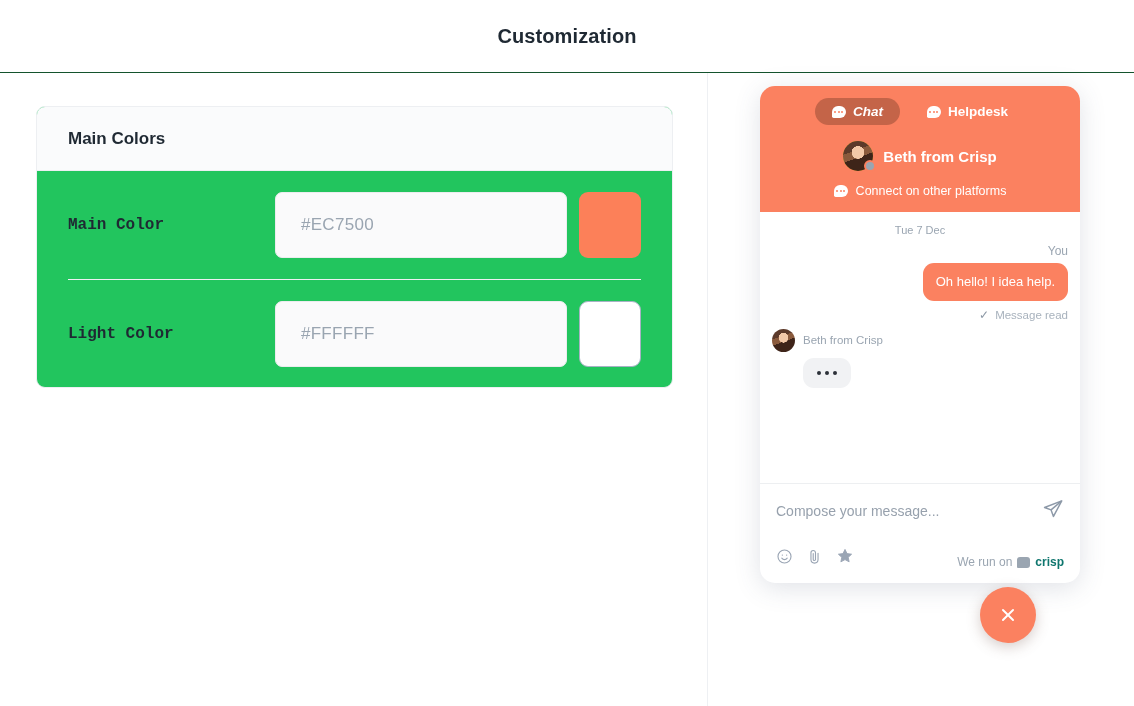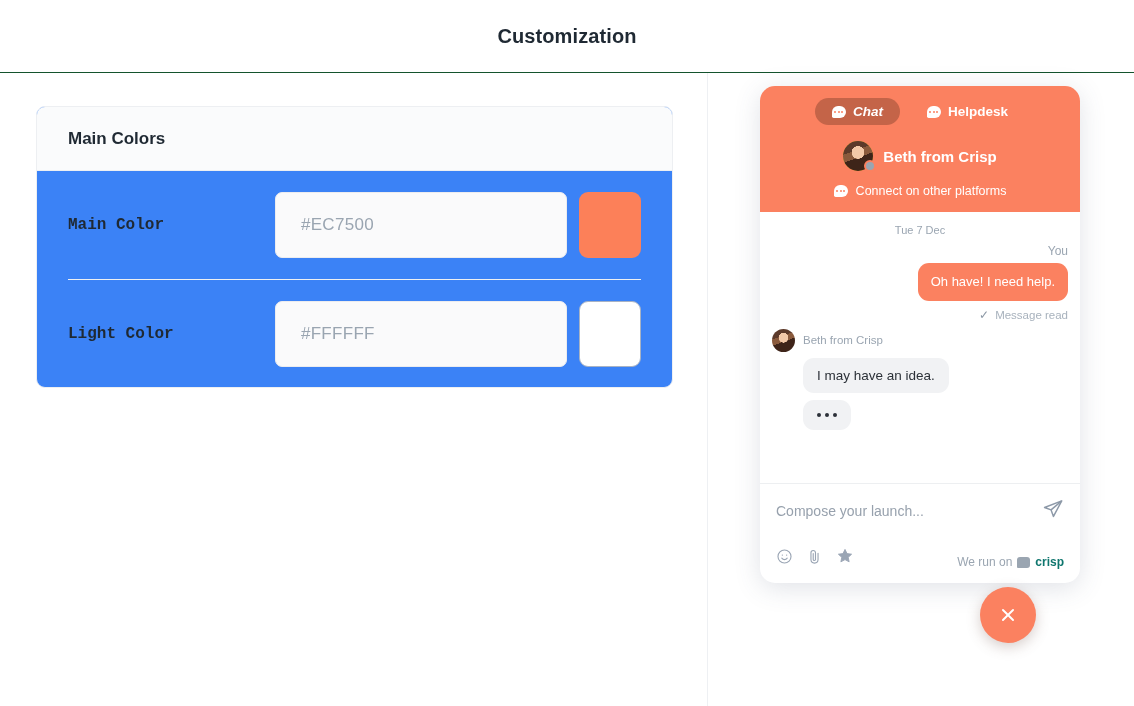--- a/index.html
+++ b/index.html
@@ -56,21 +56,21 @@
     flex: 1;
     position: relative;
     background: #ffffff;
   }
 
   
   .settings-card {
     width: 637px;
     border: 1px solid #edeff2;
     border-radius: 9px;
-    background: #3b82f6;
+    background: #22c55e;
     overflow: hidden;
   }
   .card-header {
     height: 64px;
     display: flex;
     align-items: center;
     padding: 0 31px;
     background: #fafbfc;
     border-bottom: 1px solid #edeff2;
   }
@@ -446,51 +446,48 @@
           </div>
         </div>
 
         <div class="messages">
 
           <div class="date-sep">Tue 7 Dec</div>
 
           <div class="who-label">You</div>
 
           <div class="row-out">
-            <div class="msg-out">Oh have! I need help.</div>
+            <div class="msg-out">Oh hello! I idea help.</div>
           </div>
 
 
           <div class="read-row">
             <span class="check">✓</span>
             <span>Message read</span>
           </div>
 
           <div class="agent-mini">
             <div class="avatar-sm"></div>
             <div class="agent-mini-name">Beth from Crisp</div>
           </div>
 
-          <div class="row-in">
-            <div class="msg-in">I may have an idea.</div>
-          </div>
 
           <div class="row-in">
             <div class="typing">
               <span></span>
               <span></span>
               <span></span>
             </div>
           </div>
 
         </div>
 
         <div class="composer">
           <div class="compose-line">
-            <div class="compose-placeholder">Compose your launch...</div>
+            <div class="compose-placeholder">Compose your message...</div>
             <span class="send-icon">
               <svg width="22" height="22" viewBox="0 0 24 24" fill="none" stroke="#8d99a8" stroke-width="1.6" stroke-linejoin="round">
                 <path d="M21.5 3.2 2.8 10.4l7.1 2.6 2.6 7.1z"></path>
                 <path d="M21.5 3.2 9.9 13"></path>
               </svg>
             </span>
           </div>
 
           <div class="compose-tools">
             <div class="tool-group">

